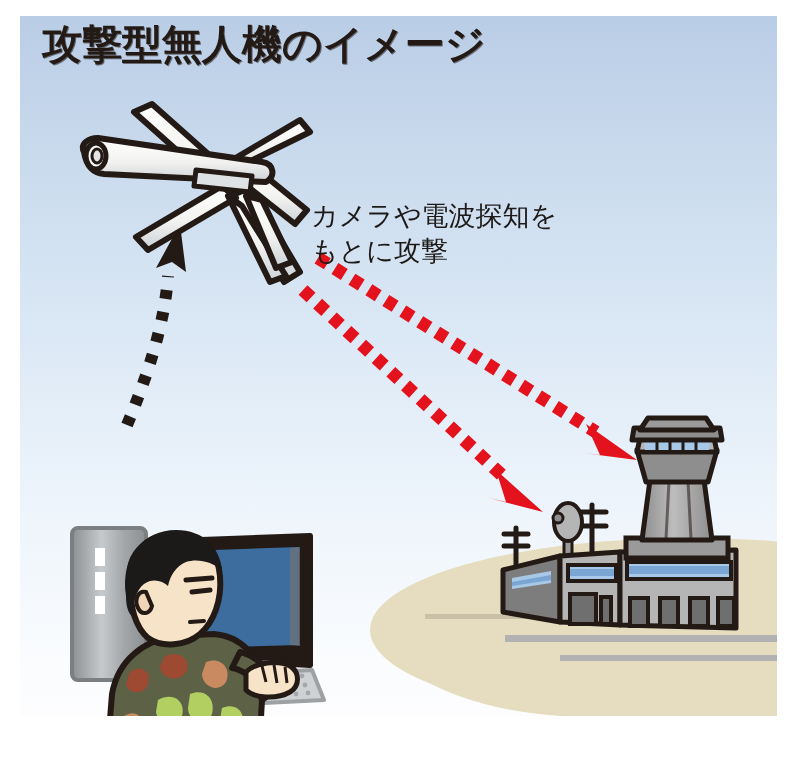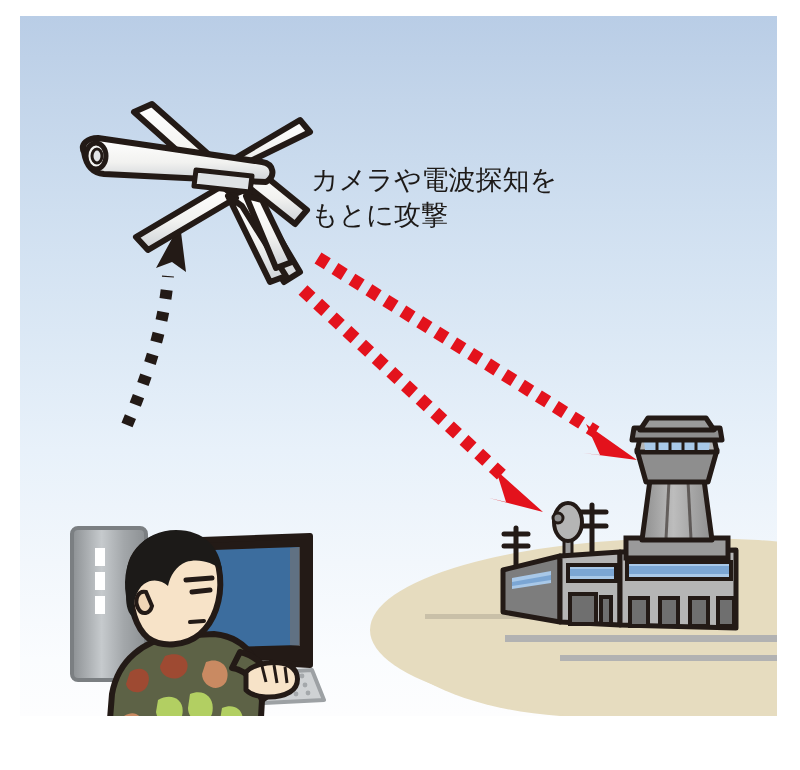--- a/index.html
+++ b/index.html
@@ -56,20 +56,21 @@
     text-shadow: 1px 1px 0 rgba(35,26,22,0.55);
   }
   .callout {
     position: absolute;
     font-family: "DejaVu Sans", "Liberation Sans", sans-serif;
     font-size: 27px;
     font-weight: 500;
     color: #1d1a18;
     line-height: 1.28;
     white-space: pre-line;
+    margin-top: 36px;
   }
   #callout-attack {
     left: 311px;
     top: 163px;
   }
   #callout-control {
     left: 58px;
     top: 440px;
   }
 </style>
@@ -333,18 +334,19 @@
           <g stroke="#231a16" stroke-width="3" fill="none">
             <path d="M 262 666 L 266 682"></path>
             <path d="M 274 665 L 277 683"></path>
             <path d="M 285 667 L 287 683"></path>
           </g>
         </g>
       </g>
     </g>
   </svg>
 
+  <div id="title-text">攻撃型無人機のイメージ</div>
 
   <div class="callout" id="callout-attack">カメラや電波探知を
 もとに攻撃</div>
 
 
 </div>
 
 </body></html>

